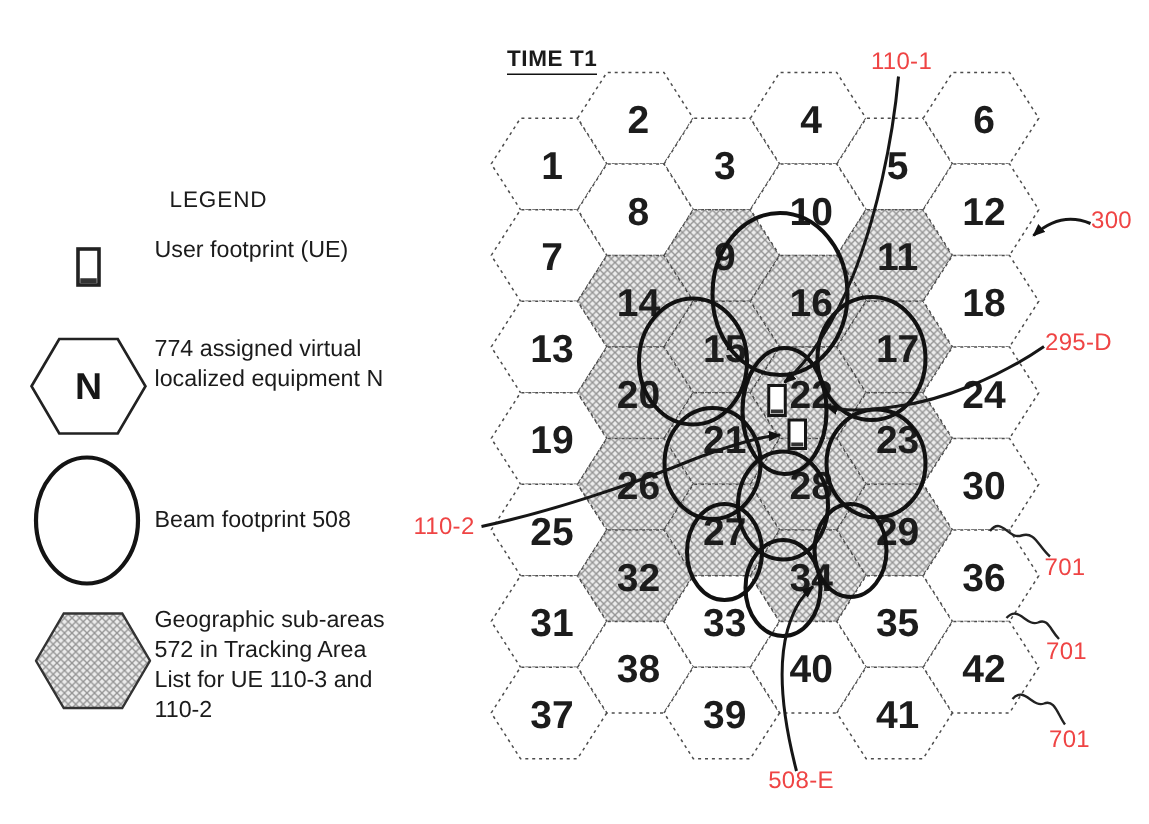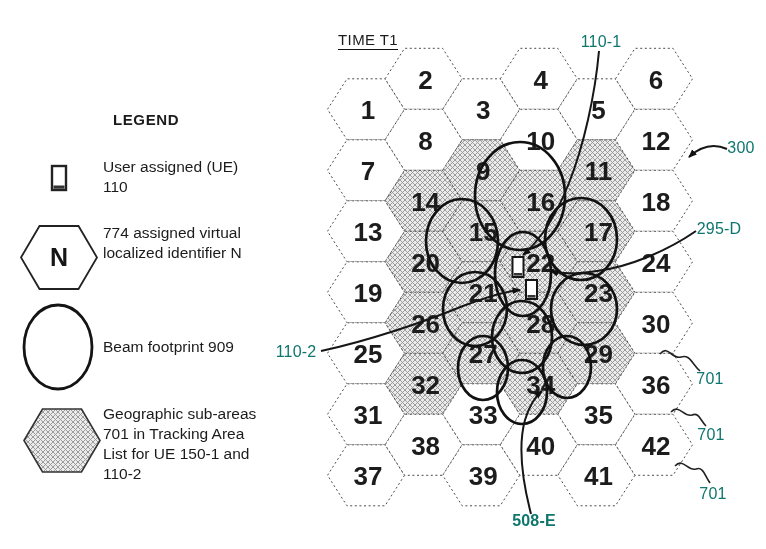--- a/index.html
+++ b/index.html
@@ -3,28 +3,28 @@
 <meta charset="utf-8">
 <style>
   html,body{margin:0;padding:0;}
   body{
     width:766px;height:549px;position:relative;background:#fff;overflow:hidden;
     font-family:"Liberation Sans",sans-serif;color:#1b1b1b;
   }
   #figure-svg{position:absolute;left:0;top:0;}
   .dlabel{
     position:absolute;transform:translateX(-50%);
-    font-size:16px;color:#0f766e;white-space:nowrap;letter-spacing:.2px;
+    font-size:16px;color:#ef4444;white-space:nowrap;letter-spacing:.2px;
   }
   #time-label{
-    position:absolute;left:338px;top:31px;font-size:15px;font-weight:normal;
+    position:absolute;left:338px;top:31px;font-size:15px;font-weight:bold;
     letter-spacing:.4px;border-bottom:1.6px solid #111;padding-bottom:1px;
   }
   #legend{position:absolute;left:0;top:0;width:290px;height:549px;}
-  #legend-title{position:absolute;left:113px;top:111px;font-size:15px;font-weight:bold;letter-spacing:.6px;}
+  #legend-title{position:absolute;left:113px;top:125px;font-size:15px;font-weight:normal;letter-spacing:.6px;}
   .legend-text{position:absolute;left:103px;width:170px;font-size:15.5px;line-height:20px;color:#1b1b1b;}
   .legend-icon{position:absolute;}
 </style>
 </head>
 <body>
 
 <svg id="figure-svg" width="766" height="549" viewBox="0 0 766 549" xmlns="http://www.w3.org/2000/svg">
   <defs>
     <pattern id="xh" width="5" height="5" patternUnits="userSpaceOnUse">
       <rect width="5" height="5" fill="#ebebeb"></rect>
@@ -149,56 +149,55 @@
       <rect x="527.5" y="295" width="8" height="2.6" fill="#333"></rect>
     </g>
 </svg>
 
 <div id="time-label">TIME T1</div>
 <div id="labels-layer">
     <div class="dlabel" style="left: 601px; top: 33px;">110-1</div>
     <div class="dlabel" style="left: 741px; top: 139px;">300</div>
     <div class="dlabel" style="left: 719px; top: 220px;">295-D</div>
     <div class="dlabel" style="left: 296px; top: 343px;">110-2</div>
-    <div class="dlabel" style="left: 534px; top: 512px; font-weight: bold;">508-E</div>
+    <div class="dlabel" style="left: 534px; top: 512px;">508-E</div>
     <div class="dlabel" style="left: 710px; top: 370px;">701</div>
     <div class="dlabel" style="left: 711px; top: 426px;">701</div>
     <div class="dlabel" style="left: 713px; top: 485px;">701</div>
   </div>
 
 <div id="legend">
   <div id="legend-title">LEGEND</div>
 
   <svg class="legend-icon" style="left:49px;top:164px" width="20" height="28" viewBox="0 0 20 28">
     <rect x="3" y="2" width="14" height="24" fill="#fff" stroke="#222" stroke-width="2.4"></rect>
     <rect x="4.5" y="21.5" width="11" height="3.2" fill="#333"></rect>
   </svg>
   <div class="legend-text" style="top:157px">
-    <div>User assigned (UE)</div>
-    <div>110</div>
+    <div>User footprint (UE)</div>
   </div>
 
   <svg class="legend-icon" style="left:20px;top:224px" width="78" height="67" viewBox="0 0 78 67">
     <polygon points="1,33.5 19.5,2 58.5,2 77,33.5 58.5,65 19.5,65" fill="#fff" stroke="#222" stroke-width="1.8"></polygon>
     <text x="39" y="42" text-anchor="middle" font-size="25" font-weight="600" font-family="Liberation Sans, sans-serif" fill="#161616">N</text>
   </svg>
   <div class="legend-text" style="top:223px">
     <div>774 assigned virtual</div>
-    <div>localized identifier N</div>
+    <div>localized equipment N</div>
   </div>
 
   <svg class="legend-icon" style="left:21px;top:302px" width="74" height="90" viewBox="0 0 74 90">
     <ellipse cx="37" cy="45" rx="34" ry="42" fill="#fff" stroke="#141414" stroke-width="2.8"></ellipse>
   </svg>
   <div class="legend-text" style="top:337px">
-    <div>Beam footprint 909</div>
+    <div>Beam footprint 508</div>
   </div>
 
   <svg class="legend-icon" style="left:23px;top:407px" width="78" height="67" viewBox="0 0 78 67">
     <polygon points="1,33.5 19.5,2 58.5,2 77,33.5 58.5,65 19.5,65" fill="url(#xh)" stroke="#333" stroke-width="1.6"></polygon>
   </svg>
   <div class="legend-text" style="top:404px">
     <div>Geographic sub-areas</div>
-    <div>701 in Tracking Area</div>
-    <div>List for UE 150-1 and</div>
+    <div>572 in Tracking Area</div>
+    <div>List for UE 110-3 and</div>
     <div>110-2</div>
   </div>
 </div>
 
 </body></html>

